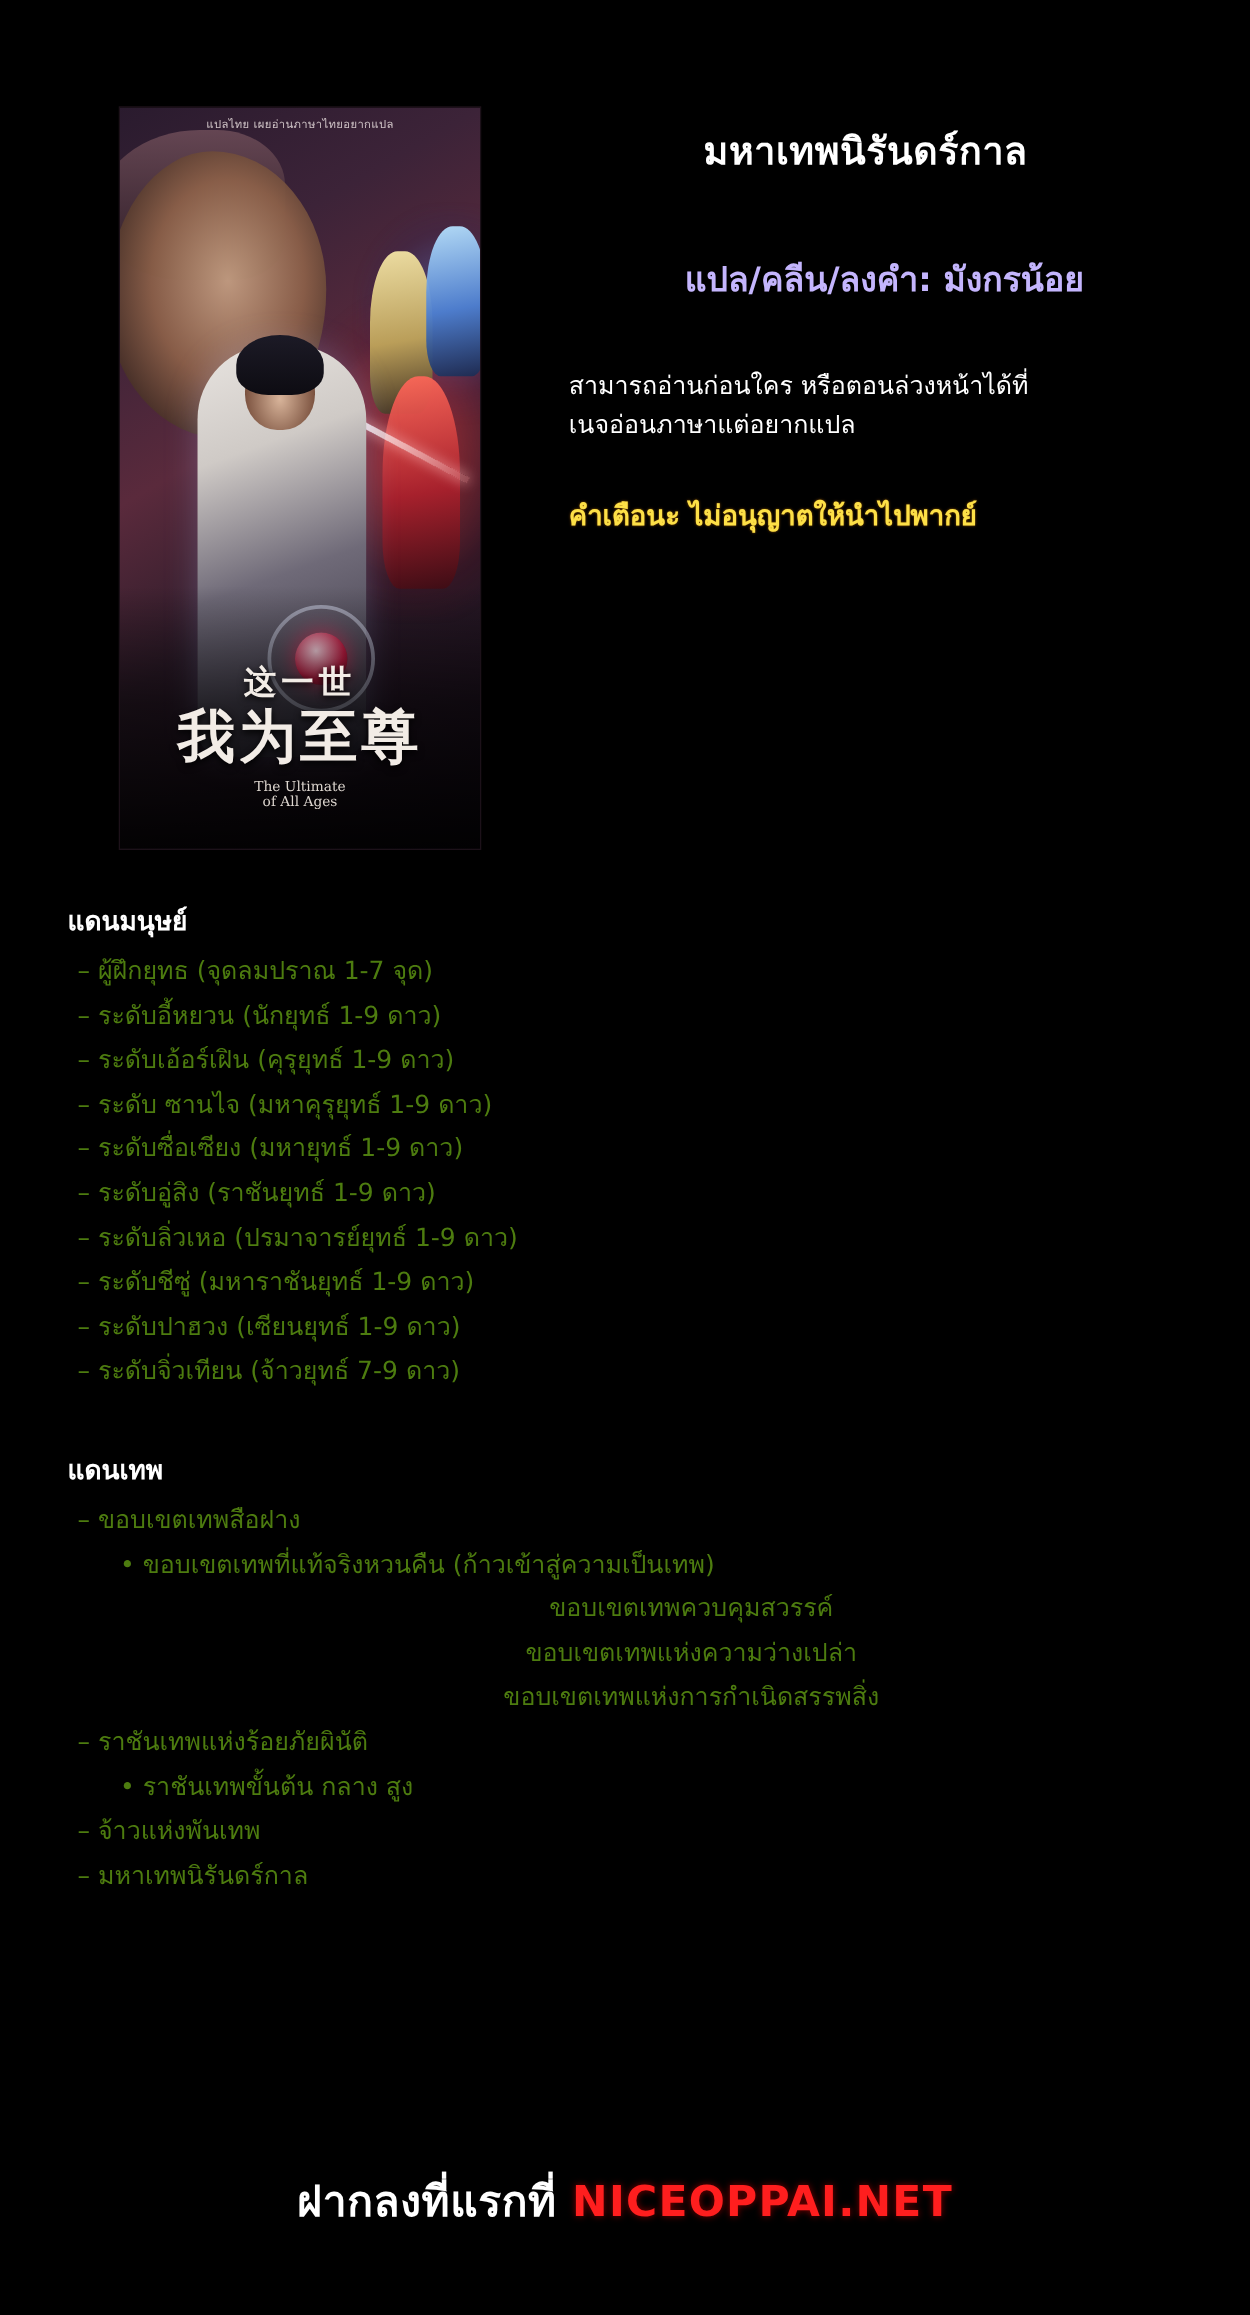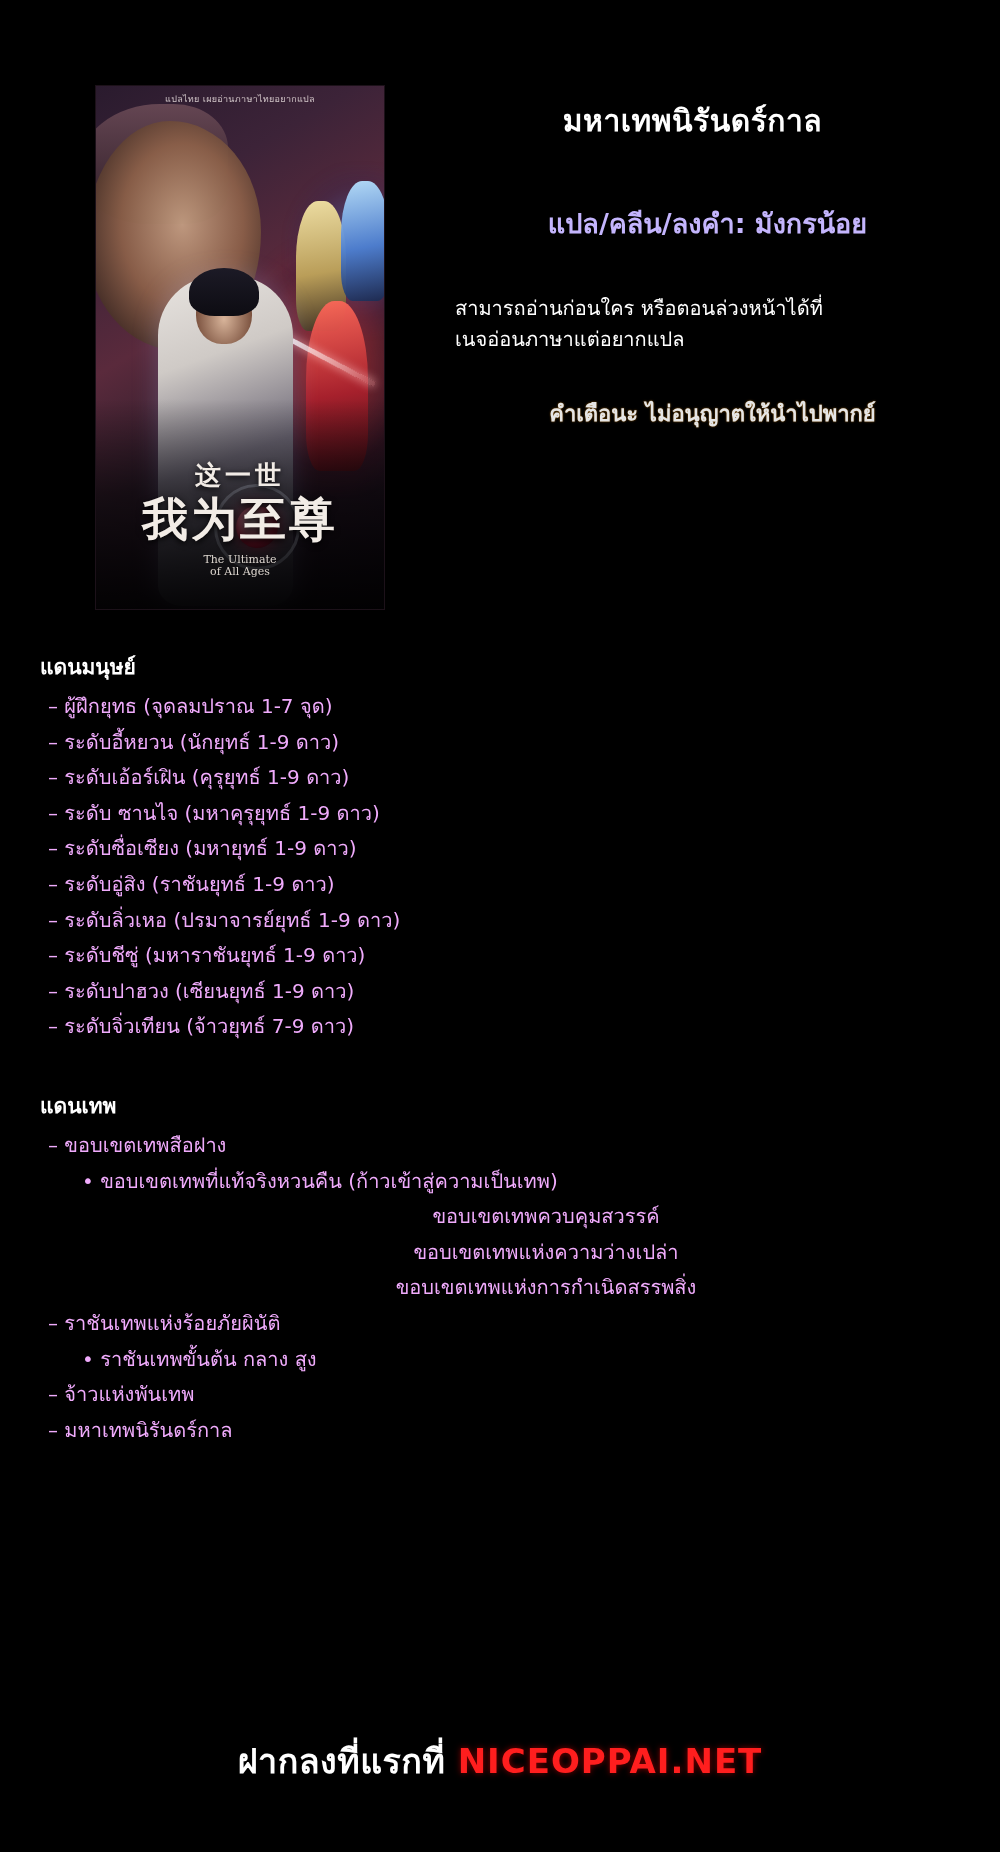--- a/index.html
+++ b/index.html
@@ -21,21 +21,21 @@
   
   .top {
     display: flex;
     flex-direction: row;
     padding: 85px 0 0 95px;
   }
 
   .cover {
     position: relative;
     width: 290px;
-    height: 525px;
+    height: 595px;
     flex: 0 0 290px;
     background: linear-gradient(150deg,#2a1b2e 0%, #3c2338 22%, #5a2a3c 42%, #2e1c2a 62%, #140c18 100%);
     overflow: hidden;
     border: 1px solid #1c1119;
   }
   
   .cover .glow-red {
     position: absolute; left: 135px; top: 150px; width: 200px; height: 260px;
     background: radial-gradient(ellipse at center, rgba(255,60,60,0.55), rgba(120,10,30,0.15) 55%, rgba(0,0,0,0) 75%);
     filter: blur(2px);
@@ -160,40 +160,39 @@
   .notice {
     margin-top: 48px;
     font-size: 20px;
     color: #ffffff;
     line-height: 1.55;
   }
   .warn {
     margin-top: 42px;
     font-size: 22px;
     font-weight: bold;
-    color: #e5e5e5;
+    color: #fde047;
     line-height: 1.5;
     text-shadow: 0 0 2px rgba(255,150,0,.6);
-    text-align: center;
   }
 
   
   .lists {
-    padding: 22px 0 0 40px;
+    padding: 22px 0 0 54px;
   }
   .sec-head {
     font-size: 21px;
     font-weight: bold;
     color: #ffffff;
     margin-top: 18px;
     margin-bottom: 6px;
   }
   .row {
     font-size: 20px;
-    color: #f0abfc;
+    color: #4d7c0f;
     line-height: 1.78;
     padding-left: 8px;
   }
   .row.dash::before { content: "– "; }
   .row.lvl2 { padding-left: 42px; }
   .row.lvl2.bullet::before { content: "• "; }
   .row.lvl2.nobullet { padding-left: 52px; text-align: center; }
 
   .gap { height: 26px; }
 

